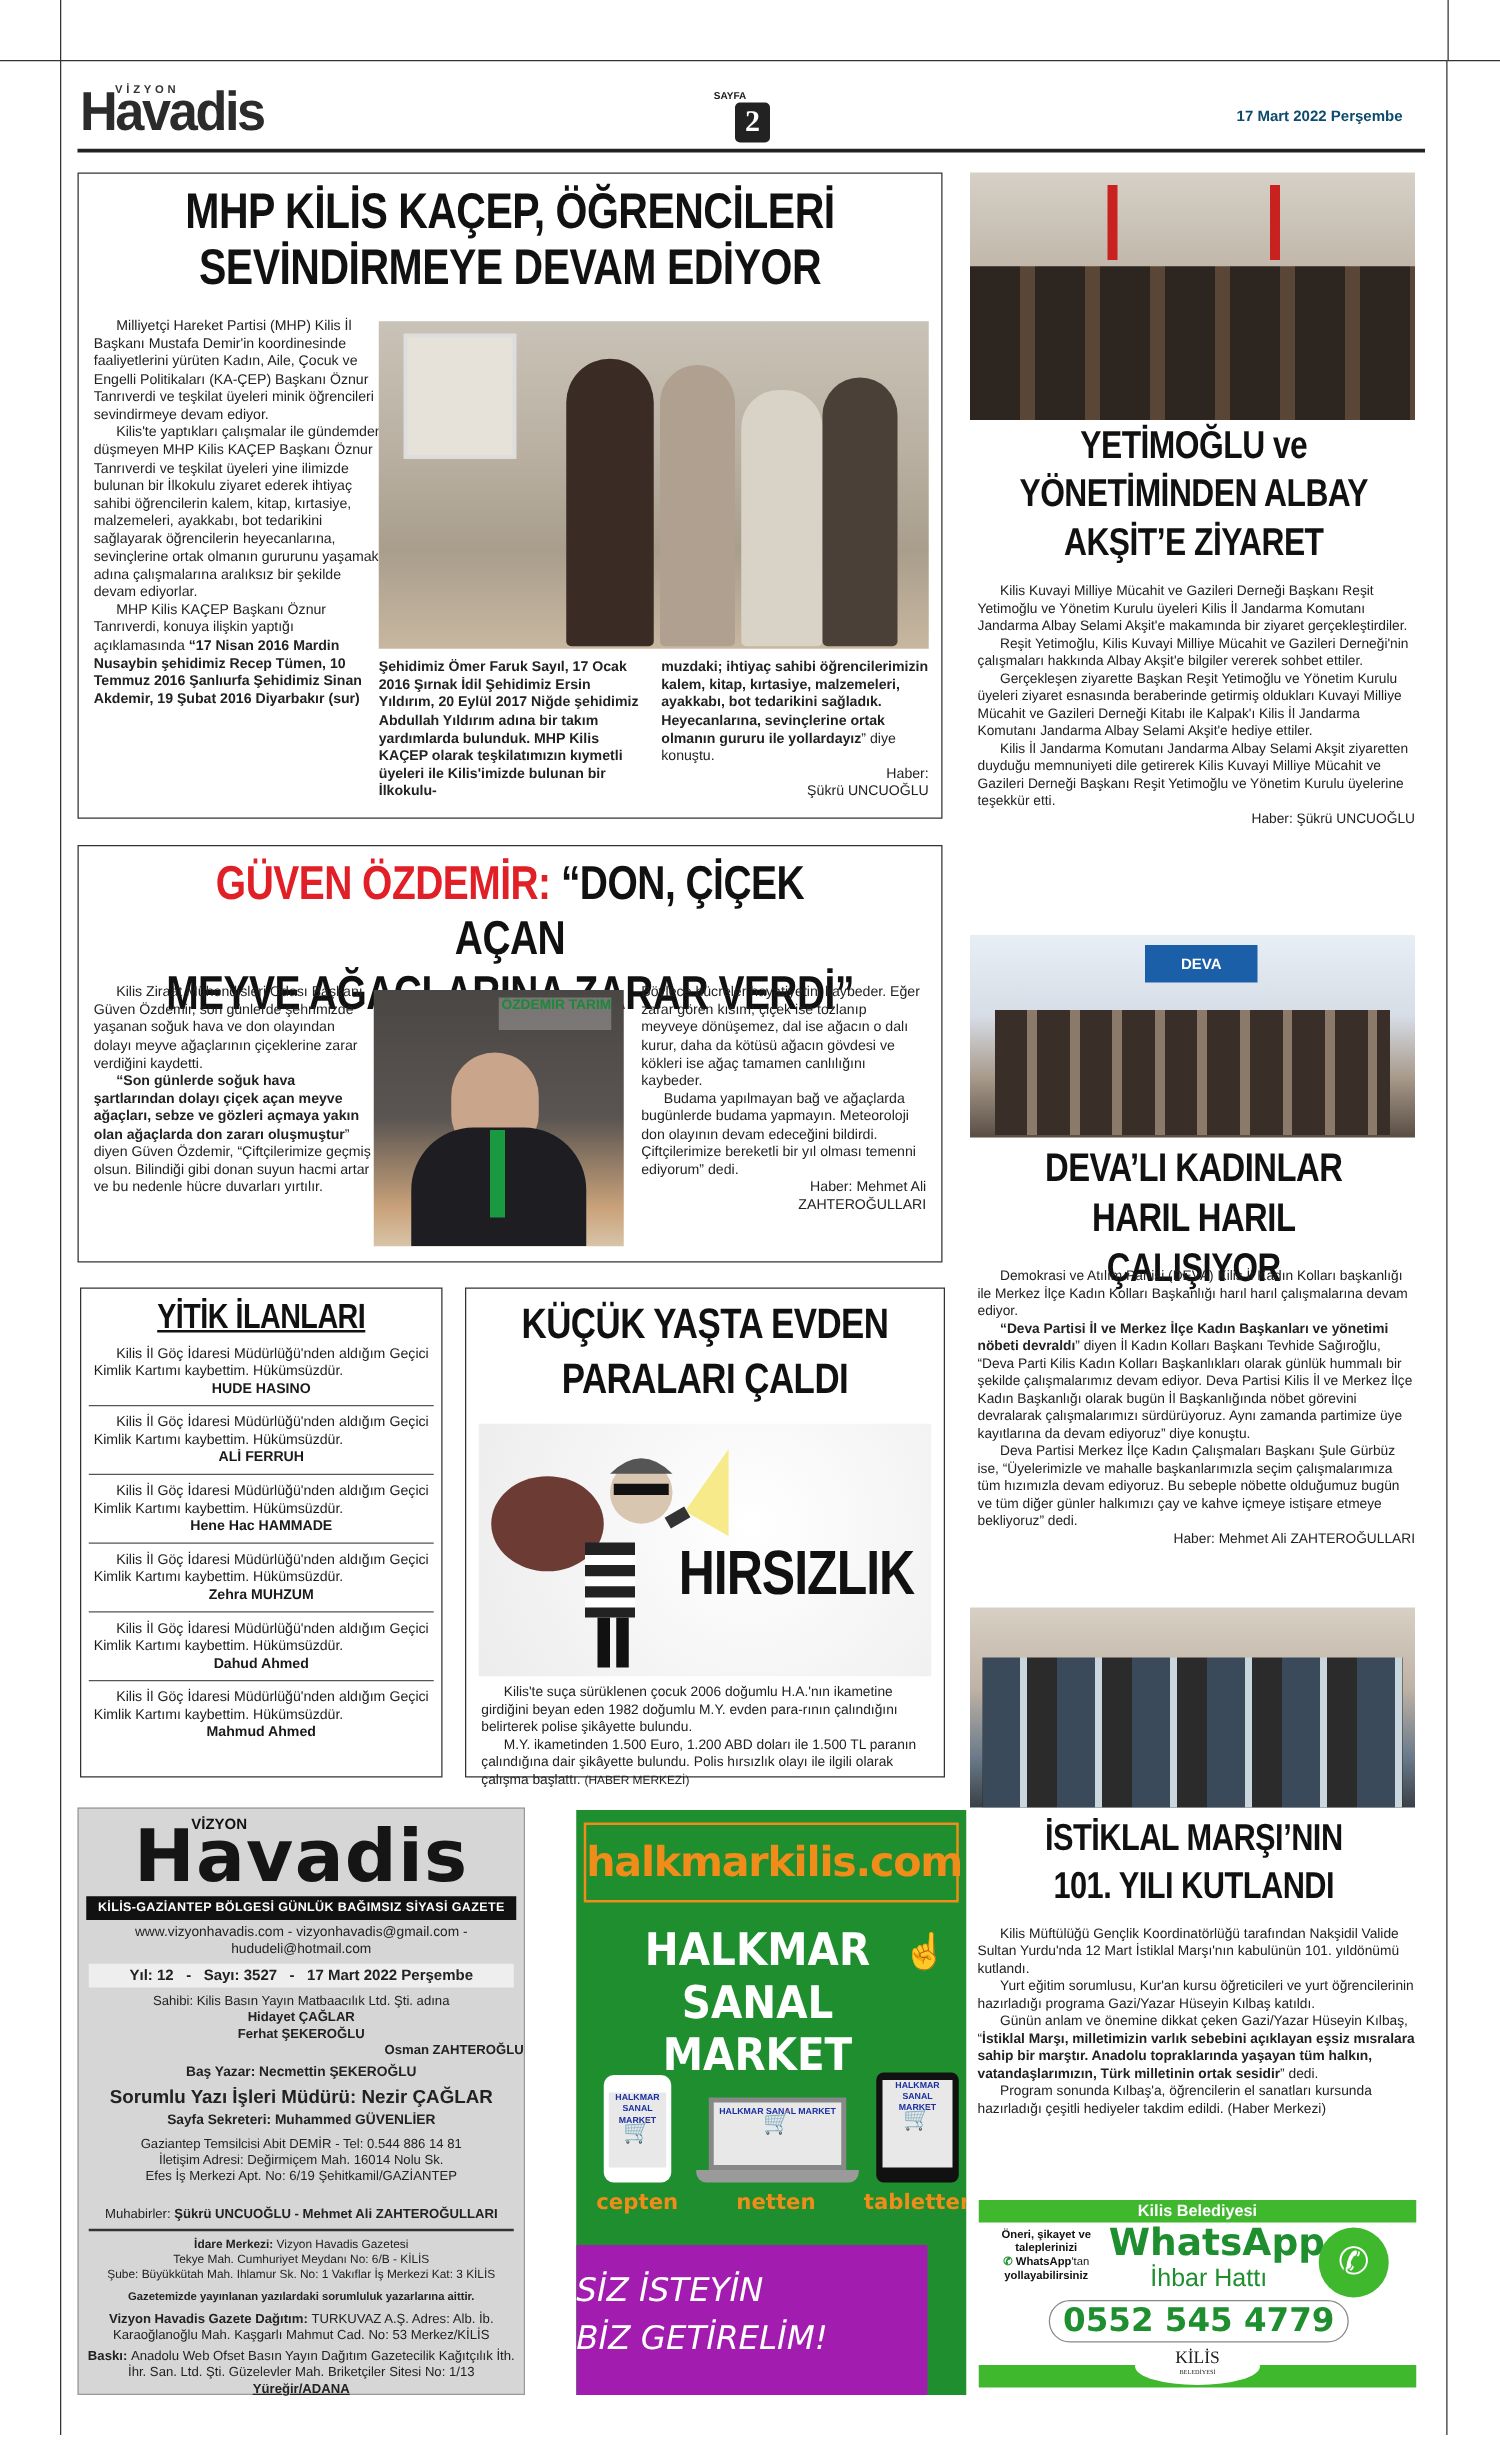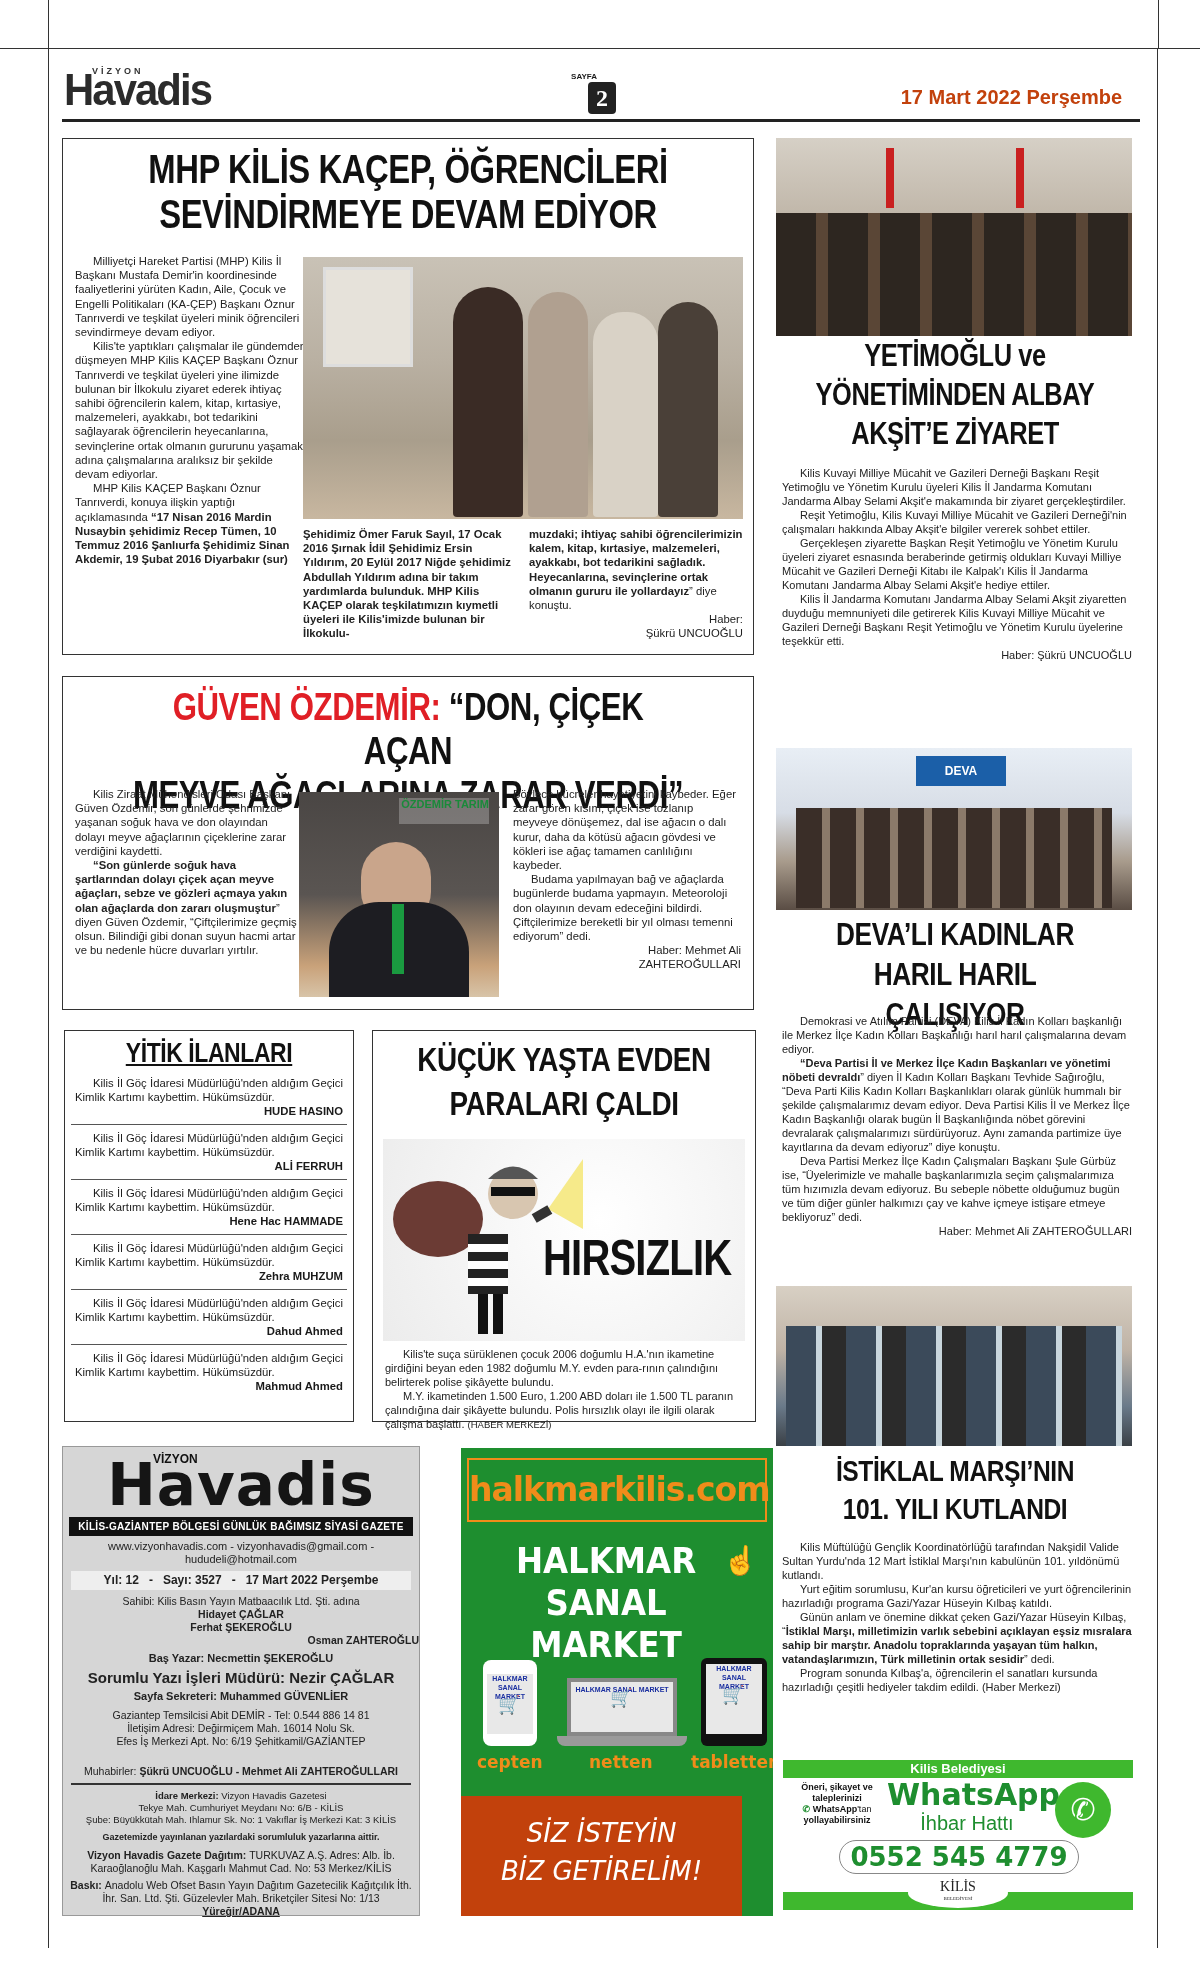--- a/index.html
+++ b/index.html
@@ -7,32 +7,32 @@
 body{position:relative;font-family:"Liberation Sans",sans-serif;color:#1a1a1a}
 .abs{position:absolute}
 .pageframe{position:absolute;left:48px;top:48px;width:1110px;height:1900px;border-left:1.5px solid #333;border-right:1.5px solid #333;border-top:1.5px solid #333}
 .crop{position:absolute;background:#333}
 .hdr-rule{position:absolute;left:62px;top:119px;width:1078px;height:3px;background:#222}
 .logo-small{position:absolute;left:64px;top:62px}
 .logo-small .viz{position:absolute;left:28px;top:4px;font-size:9px;letter-spacing:3px;font-weight:bold;color:#333}
 .logo-small .hav{position:absolute;left:0;top:6px;font-size:44px;font-weight:bold;letter-spacing:-2px;color:#2b2b2b;line-height:1;transform:scaleX(0.95);transform-origin:left}
 .sayfa{position:absolute;left:569px;top:72px;font-size:8px;font-weight:bold;text-align:right;width:28px}
 .pagenum{position:absolute;left:588px;top:82px;width:28px;height:32px;background:#222;color:#fff;border-radius:4px;font-weight:bold;font-size:24px;text-align:center;line-height:32px;font-family:"Liberation Serif",serif}
-.hdate{position:absolute;right:78px;top:86px;font-weight:bold;font-size:20px;color:#c2410c}
+.hdate{position:absolute;right:78px;top:86px;font-weight:bold;font-size:12px;color:#0c4a6e}
 .box{position:absolute;border:1.5px solid #333;background:#fff}
 .headline{font-family:"Liberation Sans",sans-serif;font-weight:bold;text-align:center;line-height:1.12;color:#111;transform:scaleX(0.82);letter-spacing:-0.5px}
 .body{font-size:11.3px;line-height:14.2px;color:#222;text-align:left}
 .body p{text-indent:18px}
 .body b{font-weight:bold}
 .byline{text-align:right;font-size:11.3px;line-height:14.2px}
 .photo{position:absolute;overflow:hidden}
 .ilan{padding:6px 4px 6px 4px;border-bottom:1px solid #555;font-size:11.3px;line-height:14px}
 .ilan:last-child{border-bottom:none}
 .ilan .t{text-indent:18px;text-align:justify}
-.ilan .n{text-align:right;font-weight:bold}
+.ilan .n{text-align:center;font-weight:bold}
 .imp{position:absolute;left:62px;top:1446px;width:358px;height:470px;background:#d6d6d6;border:1px solid #999;text-align:center;font-size:10.5px;line-height:13px;color:#222}
 .imp b{font-weight:bold}
 .ad-green{position:absolute;left:461px;top:1448px;width:312px;height:468px;background:#1e8e2f;overflow:hidden}
 .wa{position:absolute;left:783px;top:1760px;width:350px;height:150px;background:#fff}
 </style>
 </head>
 <body>
 
 <div class="pageframe"></div>
 <div class="crop" style="left:0;top:48px;width:48px;height:1px"></div>
@@ -265,21 +265,21 @@
         <div>SANAL</div>
         <div>MARKET</div>
         <div style="font-size:18px;color:#888">🛒</div>
       </div>
   </div>
   <div class="abs" style="left:0;top:304px;width:312px;height:24px;font-weight:bold;font-size:17px;color:#f08c1a;font-family:'DejaVu Sans',sans-serif">
     <span class="abs" style="left:16px">cepten</span>
     <span class="abs" style="left:128px">netten</span>
     <span class="abs" style="left:230px">tabletten</span>
   </div>
-  <div class="abs" style="left:0;top:348px;width:281px;height:120px;background:#c2410c;text-align:center;color:#fff;font-size:26px;line-height:38px;padding-top:18px;font-family:'DejaVu Sans',sans-serif;font-style:italic">
+  <div class="abs" style="left:0;top:348px;width:281px;height:120px;background:#a21caf;color:#fff;font-size:26px;line-height:38px;padding-top:18px;font-family:'DejaVu Sans',sans-serif;font-style:italic">
     <div>SİZ İSTEYİN</div>
     <div>BİZ GETİRELİM!</div>
   </div>
 </div>
 
 <div class="wa">
   <div class="abs" style="left:0;top:0;width:350px;height:18px;background:#3fb82e;color:#fff;font-weight:bold;font-size:13px;text-align:center;line-height:18px">Kilis Belediyesi</div>
   <div class="abs" style="left:4px;top:22px;width:100px;font-size:9px;line-height:11px;text-align:center;font-weight:bold;color:#111">
     <div>Öneri, şikayet ve</div>
     <div>taleplerinizi</div>

